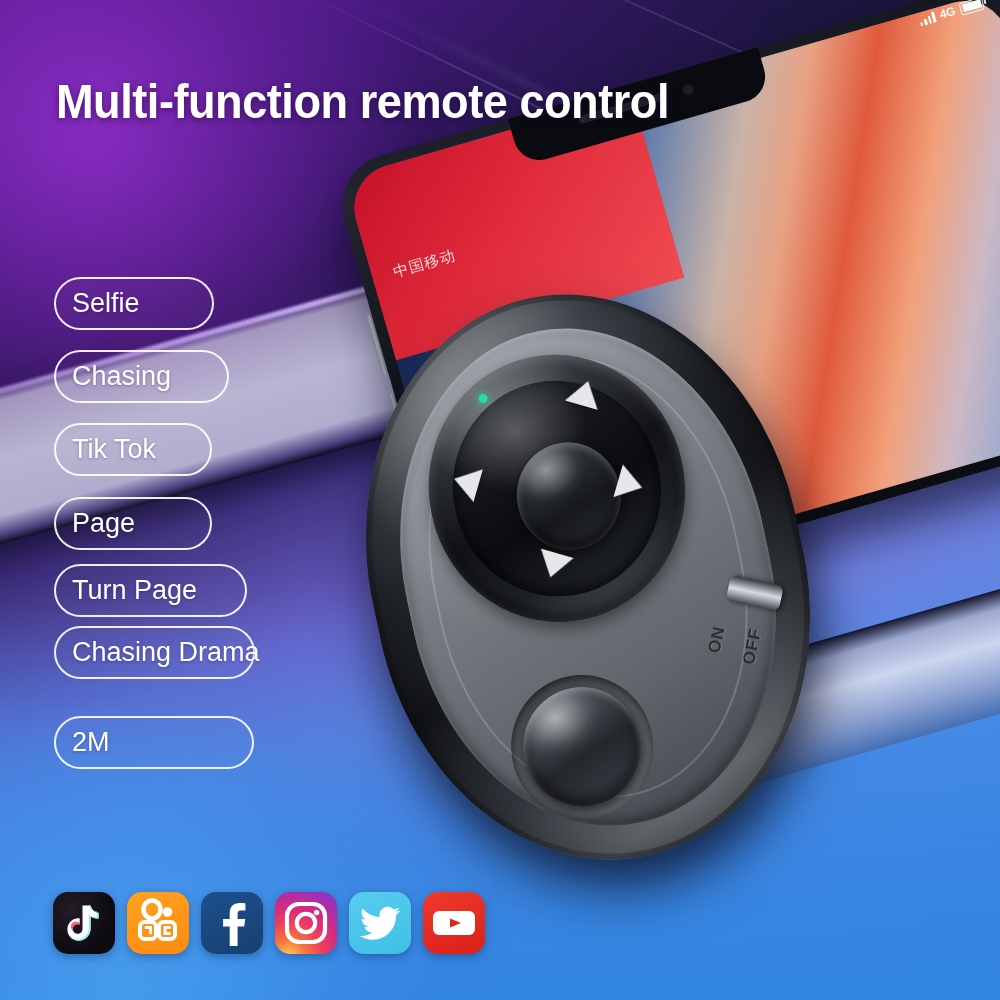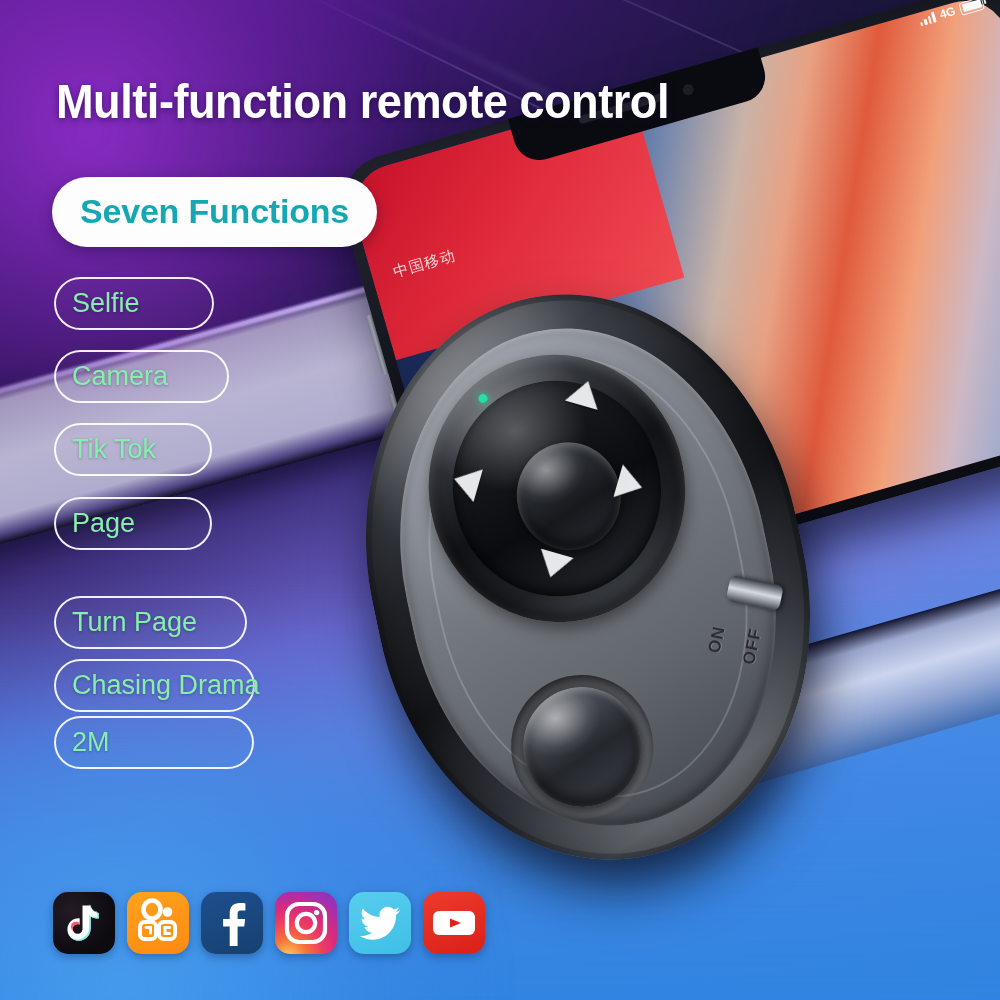--- a/index.html
+++ b/index.html
@@ -436,21 +436,21 @@
     height: 53px;
     border: 2px solid rgba(255,255,255,.92);
     border-radius: 30px;
     display: flex;
     align-items: center;
     padding-left: 16px;
     box-sizing: border-box;
     background: rgba(255,255,255,.02);
   }
   .pill span {
-    color: #86efac;
+    color: #ffffff;
     font-size: 27px;
     font-weight: 400;
     font-family: "Liberation Sans", sans-serif;
     white-space: nowrap;
     text-shadow: 0 1px 3px rgba(30,20,70,.35);
   }
 
   
   .socials {
     position: absolute;
@@ -546,41 +546,38 @@
 
     <div class="switch-wrap">
       <div class="switch-label on">ON</div>
       <div class="switch-label off">OFF</div>
       <div class="switch-knob"></div>
     </div>
   </div>
 
   <div class="title">Multi-function remote control</div>
 
-  <div class="badge">
-    <span>Seven Functions</span>
-  </div>
 
   <div id="pill-host">
       <div class="pill" style="top: 277px; width: 160px;">
         <span>Selfie</span>
       </div>
       <div class="pill" style="top: 350px; width: 175px;">
-        <span>Camera</span>
+        <span>Chasing</span>
       </div>
       <div class="pill" style="top: 423px; width: 158px;">
         <span>Tik Tok</span>
       </div>
       <div class="pill" style="top: 497px; width: 158px;">
         <span>Page</span>
       </div>
-      <div class="pill" style="top: 596px; width: 193px;">
+      <div class="pill" style="top: 564px; width: 193px;">
         <span>Turn Page</span>
       </div>
-      <div class="pill" style="top: 659px; width: 201px;">
+      <div class="pill" style="top: 626px; width: 201px;">
         <span>Chasing Drama</span>
       </div>
       <div class="pill" style="top: 716px; width: 200px;">
         <span>2M</span>
       </div>
     </div>
 
   <div class="socials">
 
     <div class="sicon si-tiktok">

